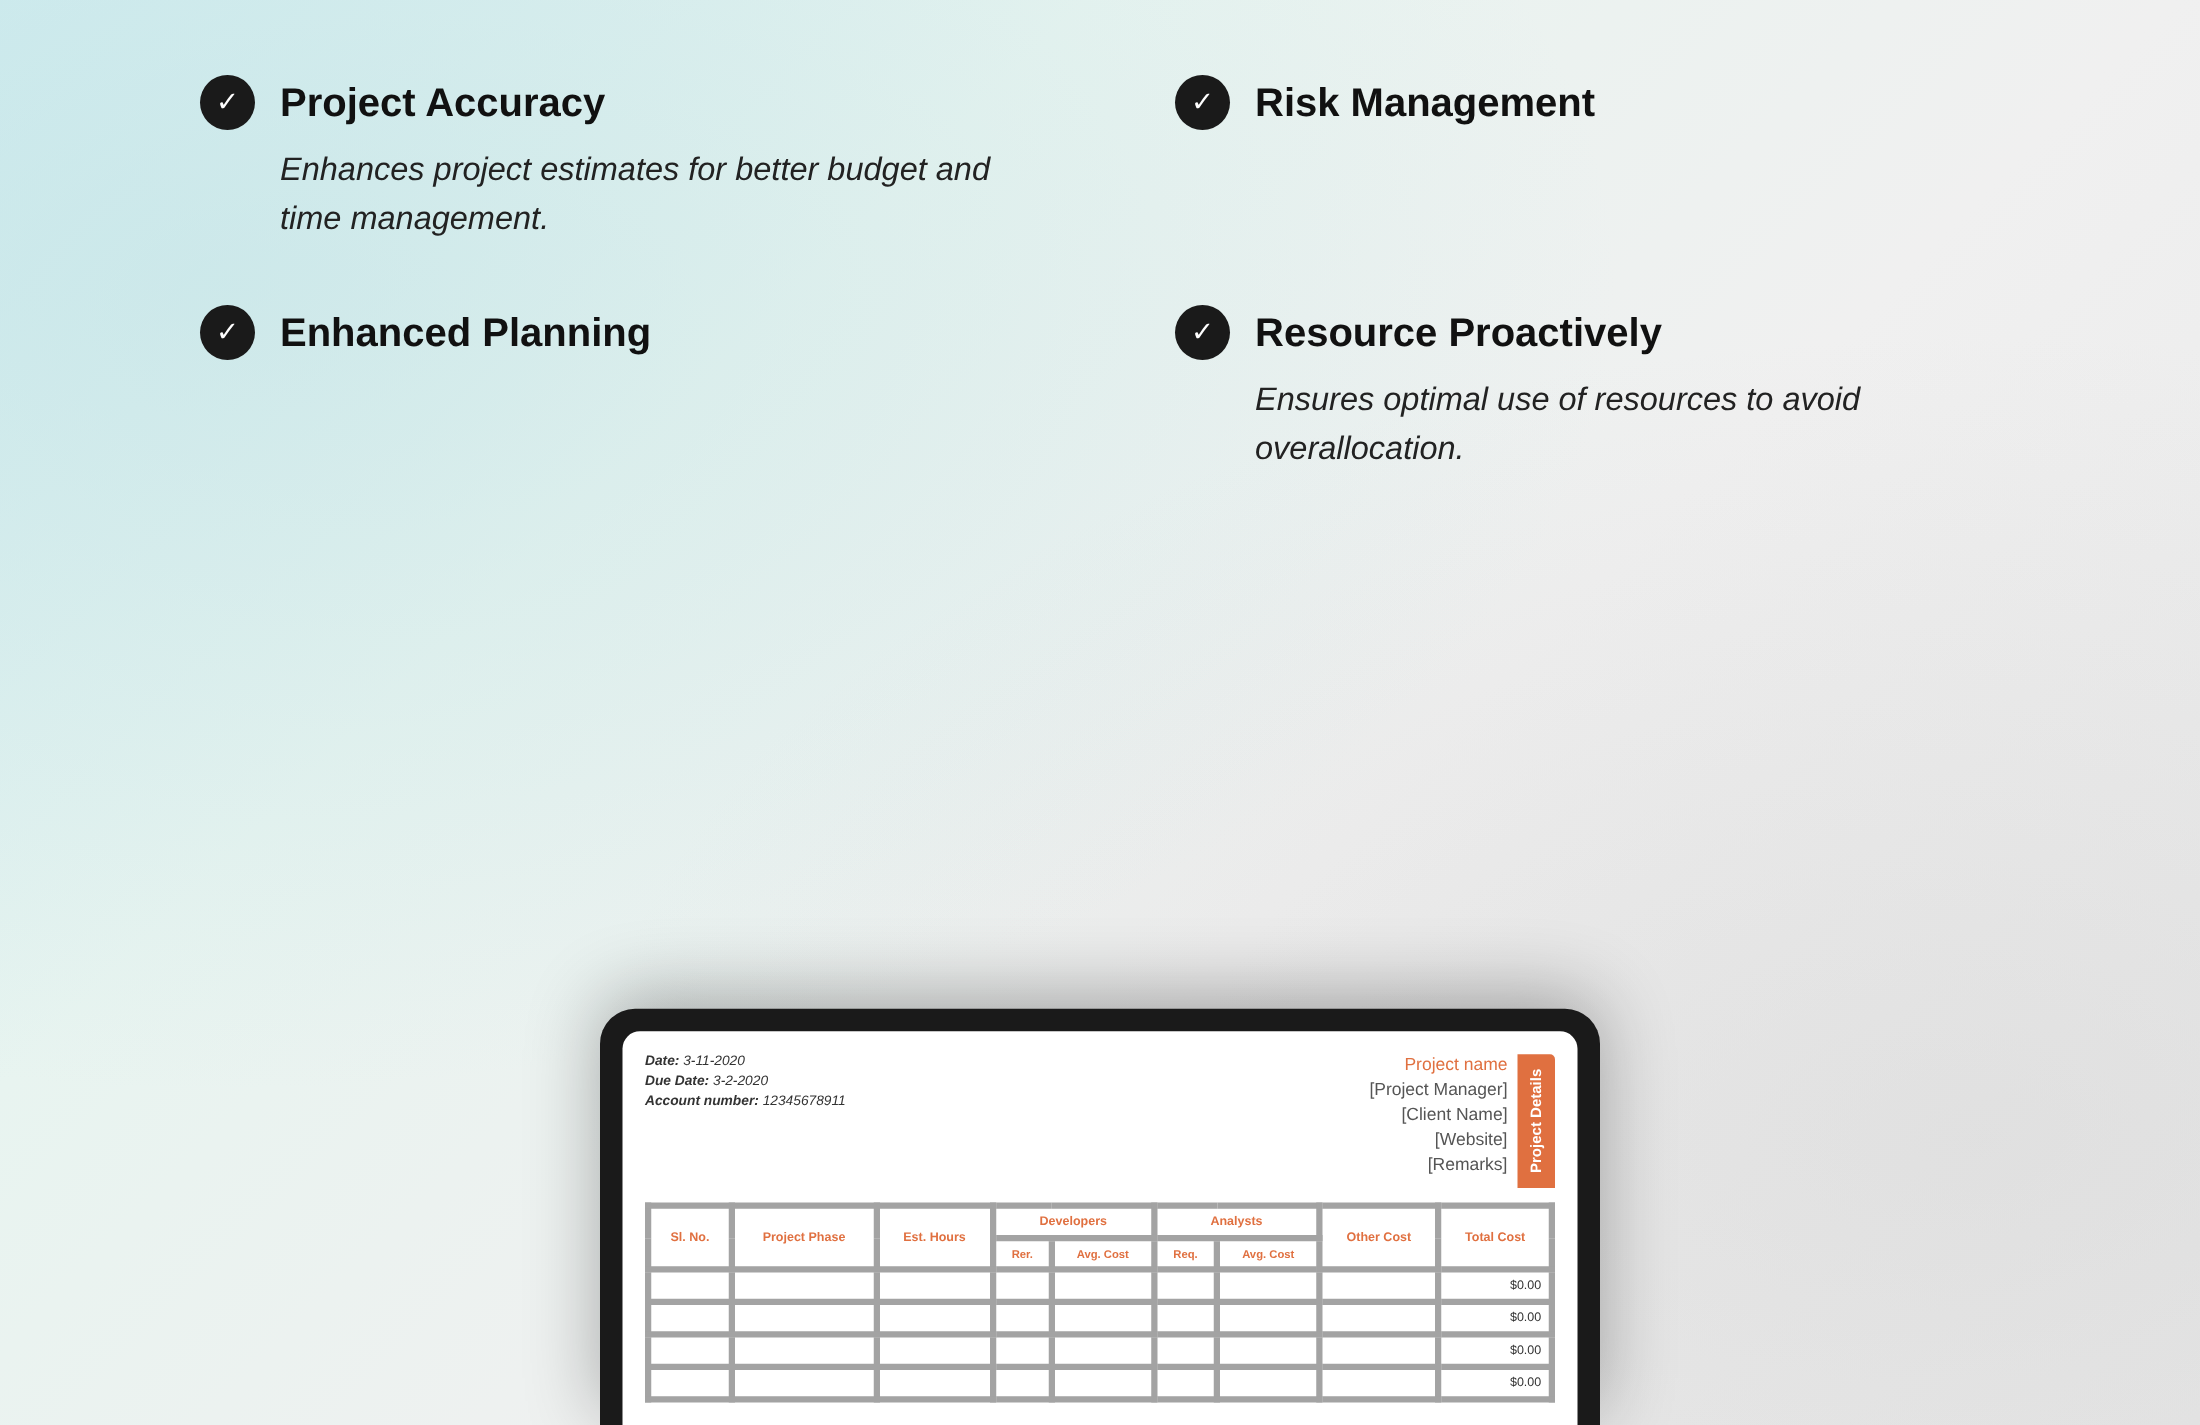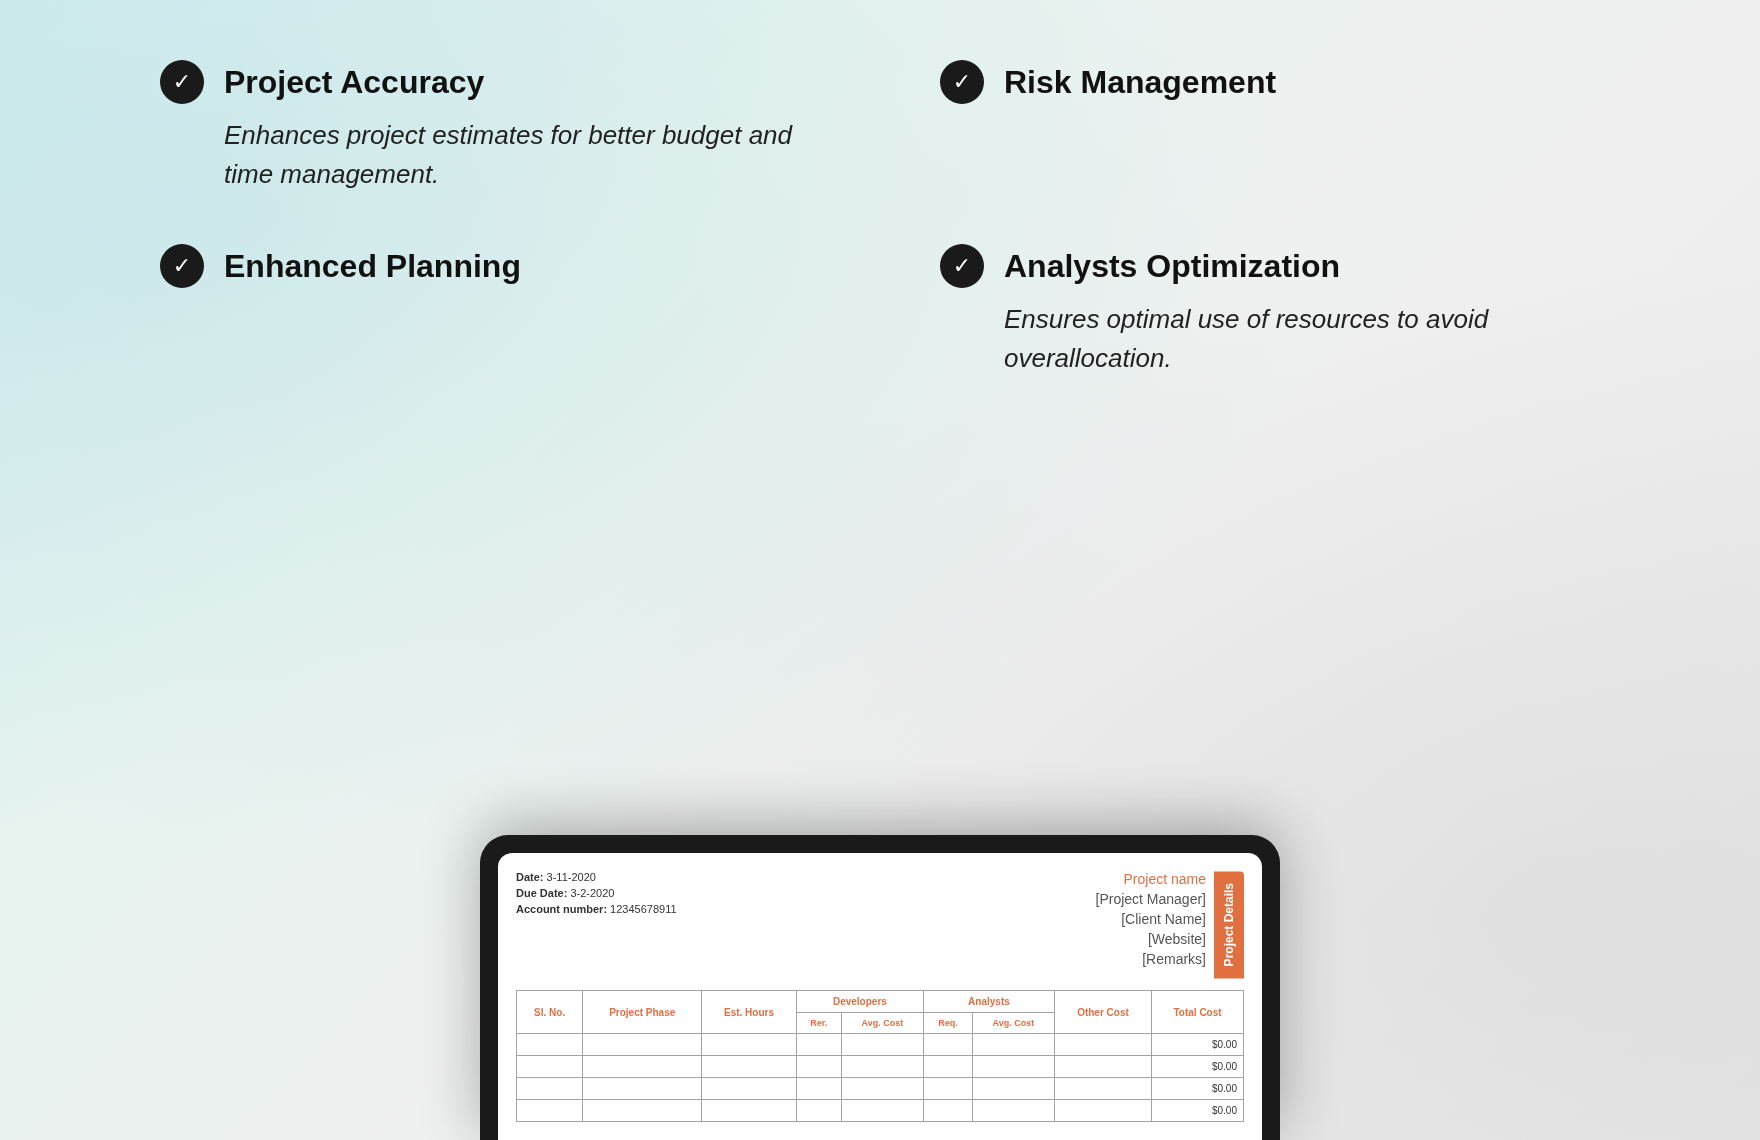--- a/index.html
+++ b/index.html
@@ -123,20 +123,21 @@
     .project-header {
       display: flex;
       justify-content: space-between;
       margin-bottom: 12px;
     }
 
     .project-left {
       display: flex;
       flex-direction: column;
       gap: 4px;
+      font-style: italic;
     }
 
     .project-left span {
       font-size: 11px;
       color: #333;
     }
 
     .project-right {
       display: flex;
       align-items: flex-start;
@@ -168,21 +169,21 @@
     }
 
     
     .cost-table {
       width: 100%;
       border-collapse: collapse;
       font-size: 10px;
     }
 
     .cost-table th, .cost-table td {
-      border: 1px solid #a3a3a3;
+      border: 5px solid #a3a3a3;
       padding: 5px 6px;
       text-align: center;
     }
 
     .cost-table thead tr:first-child th {
       color: #e07040;
       font-weight: 700;
       font-size: 10px;
     }
 
@@ -233,21 +234,21 @@
     <div class="benefit-item">
       <div class="benefit-header">
         <div class="check-icon">✓</div>
         <span class="benefit-title">Enhanced Planning</span>
       </div>
     </div>
 
     <div class="benefit-item">
       <div class="benefit-header">
         <div class="check-icon">✓</div>
-        <span class="benefit-title">Analysts Optimization</span>
+        <span class="benefit-title">Resource Proactively</span>
       </div>
       <p class="benefit-desc">Ensures optimal use of resources to avoid overallocation.</p>
     </div>
 
   </div>
 
   <div class="tablet-wrapper">
     <div class="tablet-outer">
       <div class="tablet-screen">
         <div class="spreadsheet">

